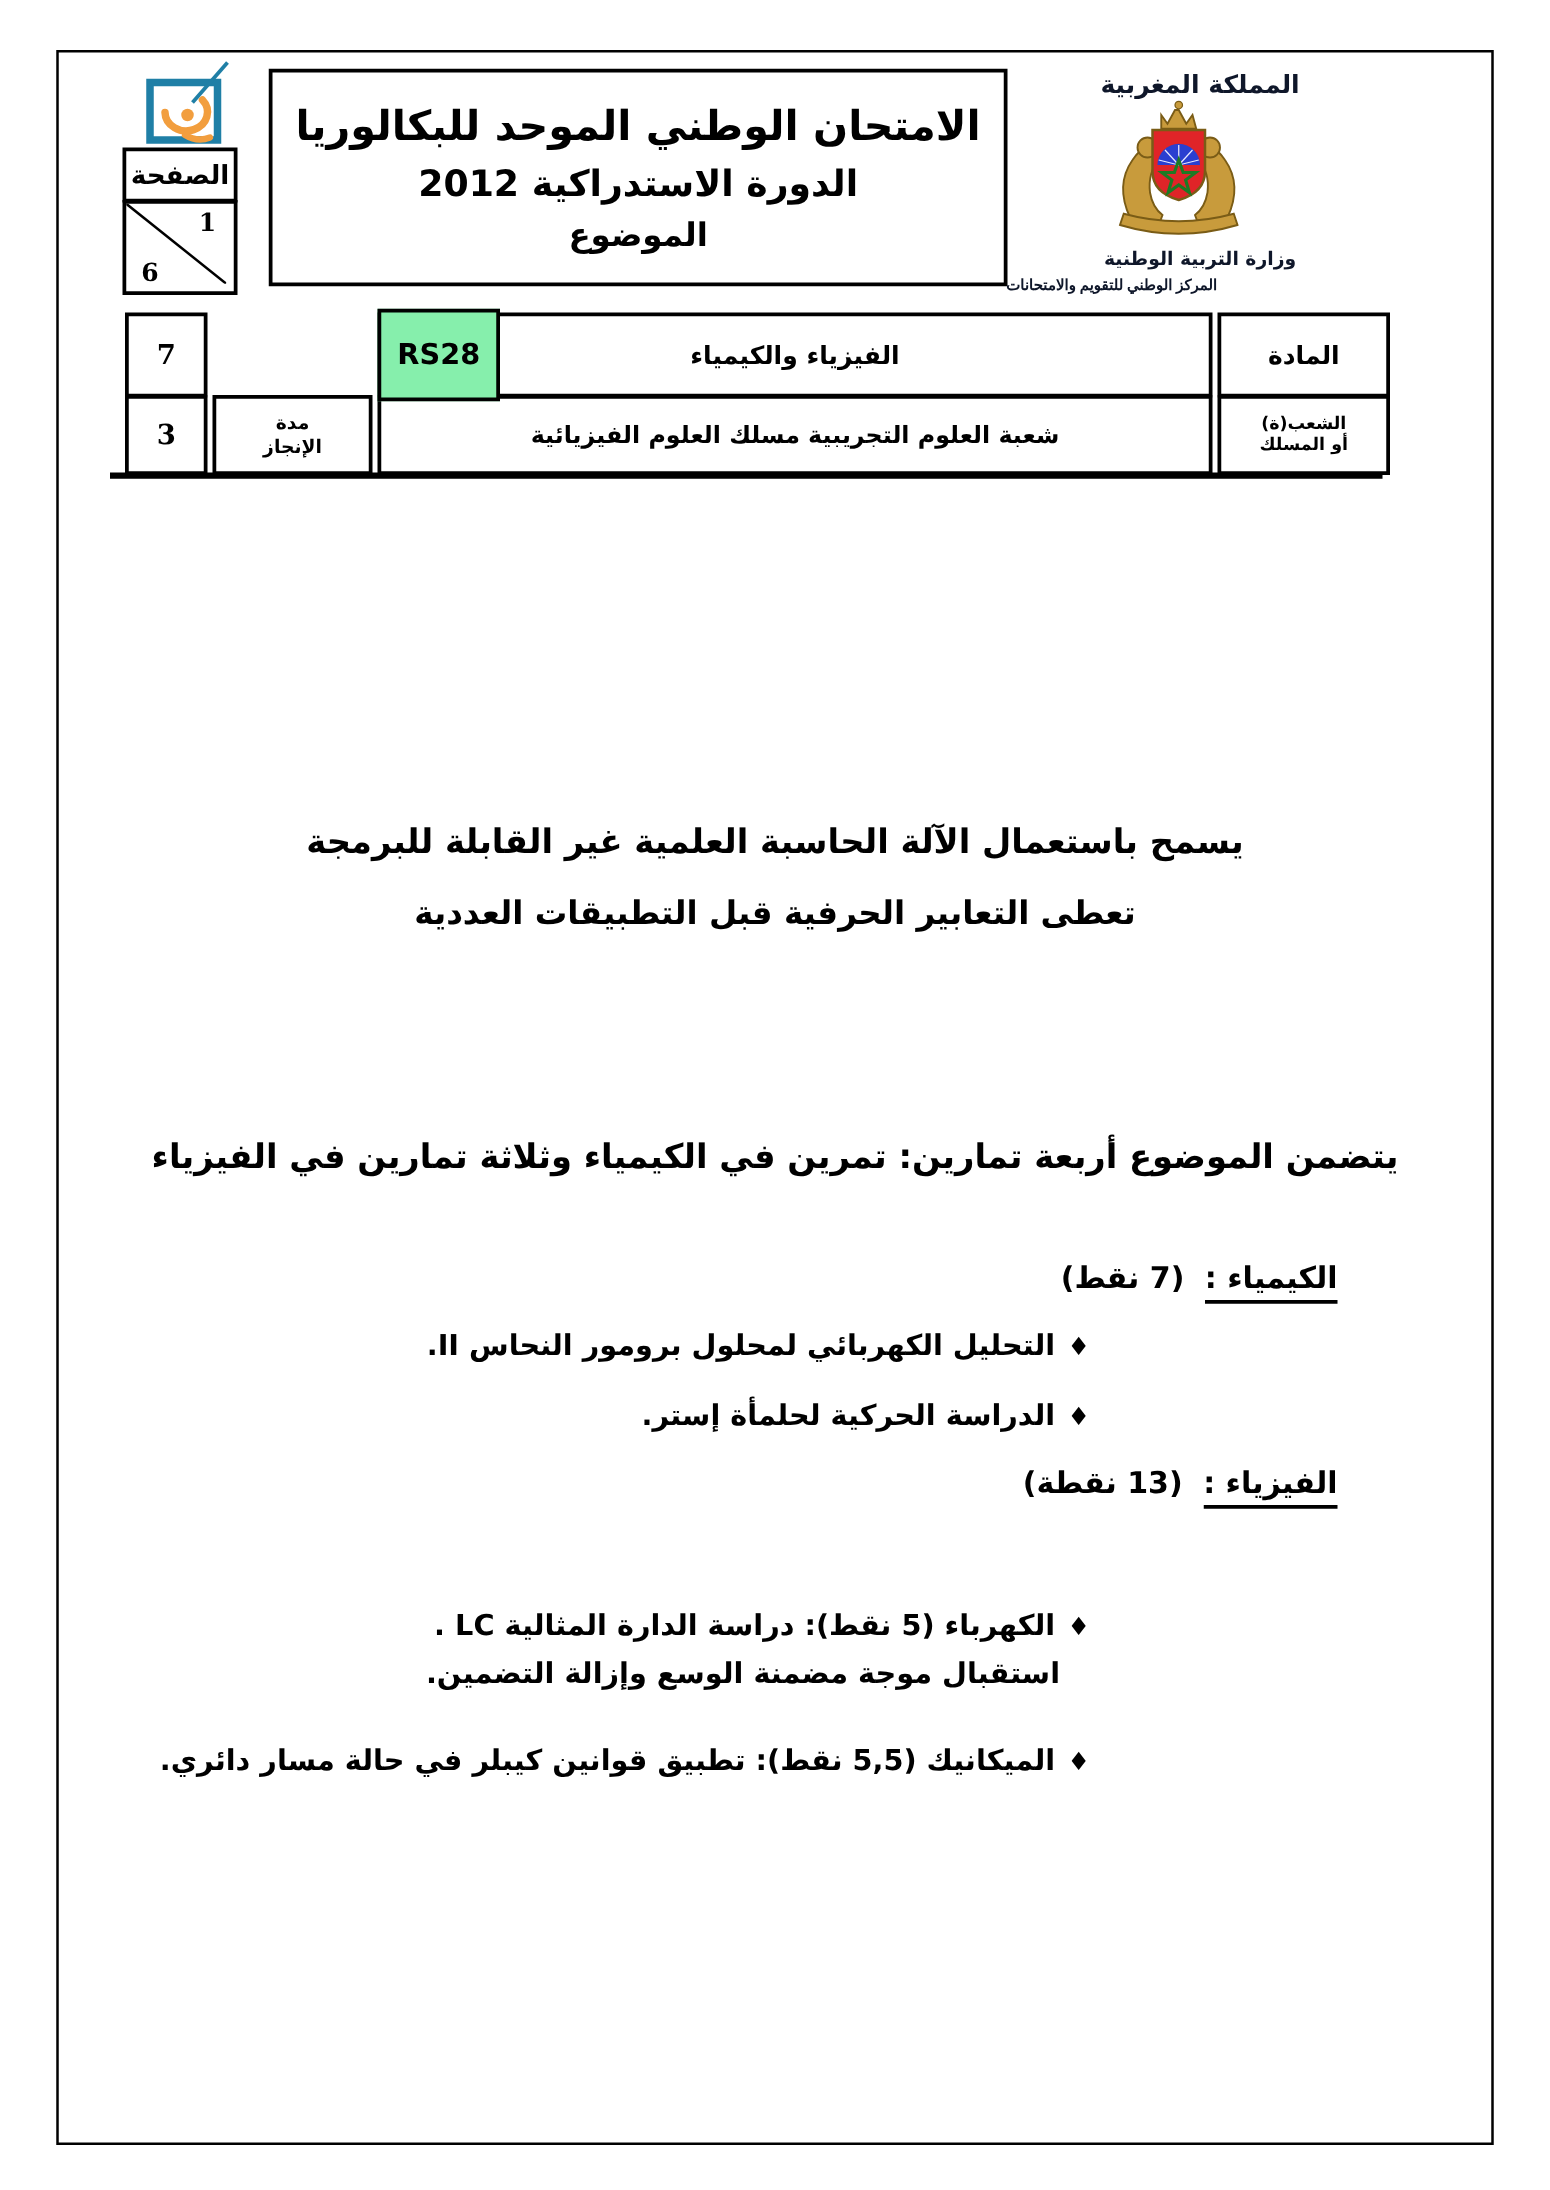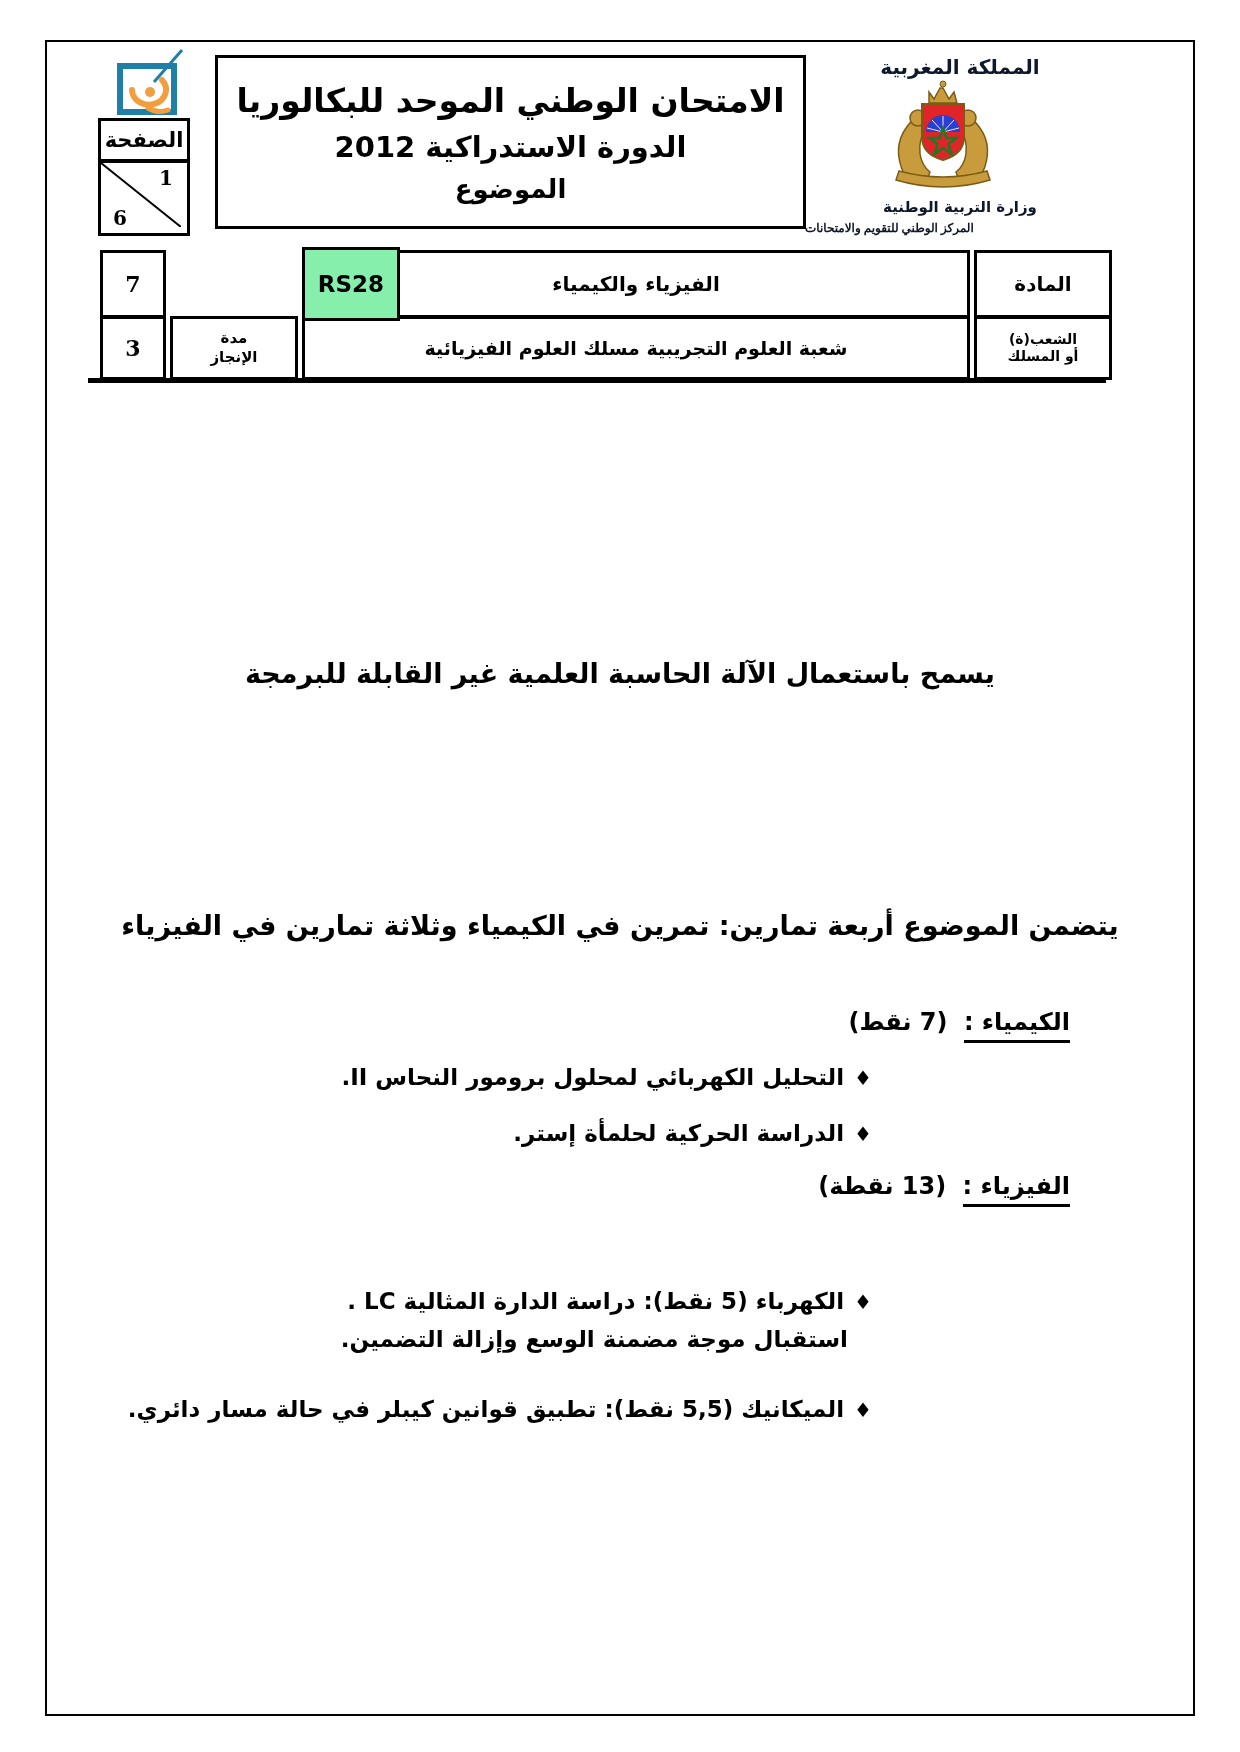--- a/index.html
+++ b/index.html
@@ -146,20 +146,21 @@
   <div class="cell rtl" style="left:974px;top:316px;width:132px;height:58px;font-size:14px;font-weight:700;">
     <span class="two-line">
       <span>الشعب(ة)</span>
       <span>أو المسلك</span>
     </span>
   </div>
 
   <div class="thick-rule"></div>
 
   <div class="notice rtl" style="top:630px;font-size:27px;margin-top:28px;">يسمح باستعمال الآلة الحاسبة العلمية غير القابلة للبرمجة</div>
+  <div class="notice rtl" style="top:716px;font-size:26px;">تعطى التعابير الحرفية قبل التطبيقات العددية</div>
   <div class="notice rtl" style="top:910px;font-size:27px;">يتضمن الموضوع أربعة تمارين: تمرين في الكيمياء وثلاثة تمارين في الفيزياء</div>
 
   <div class="sec-header rtl" style="right:170px;top:1008px;">
     <span class="u">الكيمياء :</span>
     <span class="pts">(7 نقط)</span>
   </div>
   <div class="bullet-line rtl" style="right:368px;top:1064px;">
     <span class="bullet">♦</span><span>التحليل الكهربائي لمحلول برومور النحاس II.</span>
   </div>
   <div class="bullet-line rtl" style="right:368px;top:1120px;">

